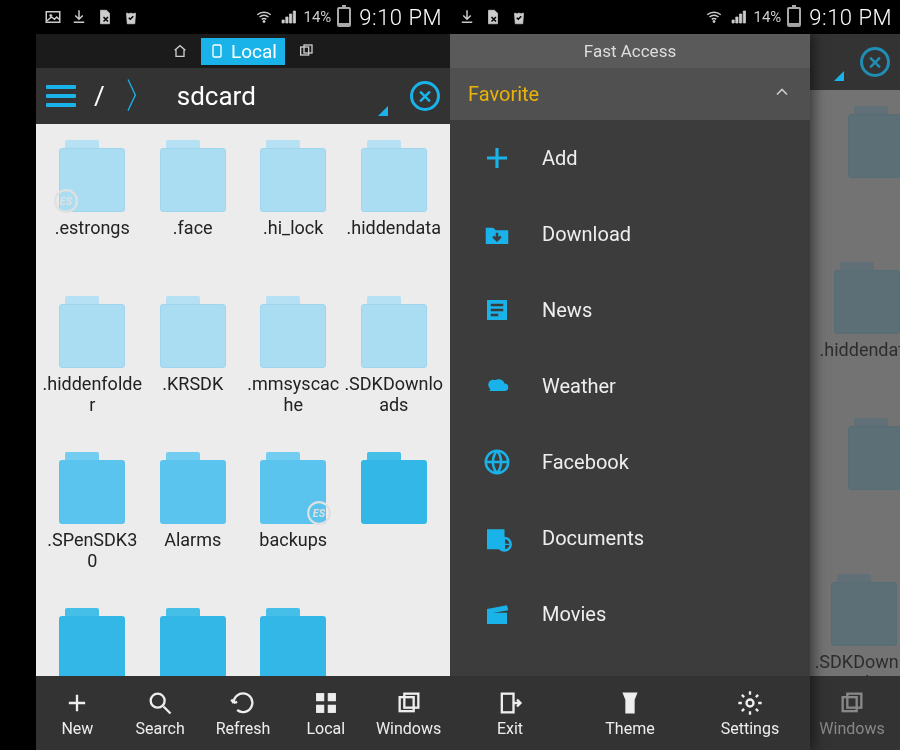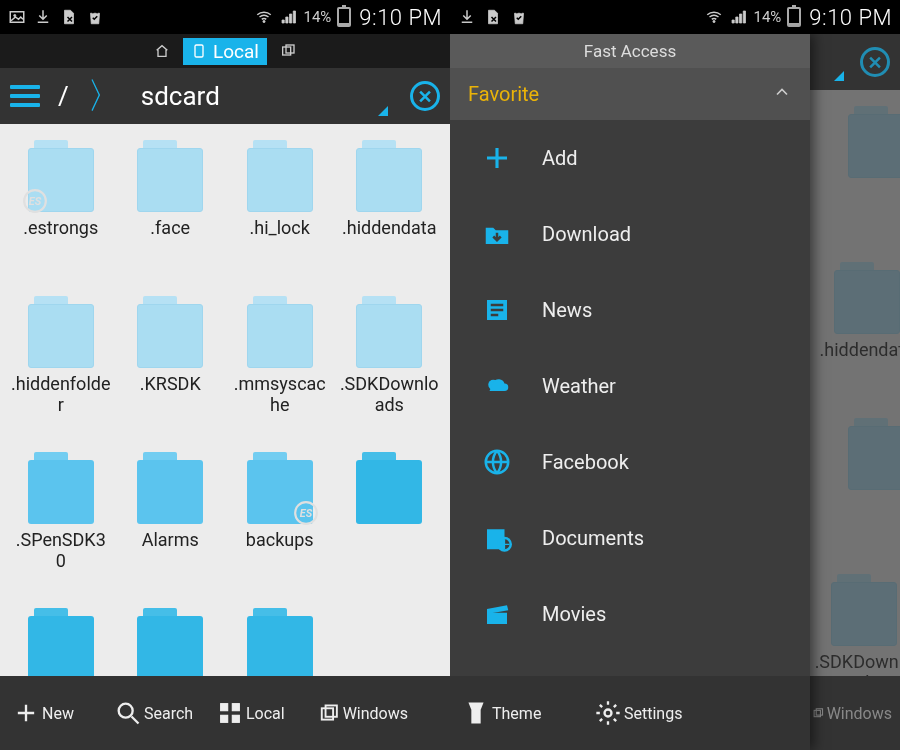--- a/index.html
+++ b/index.html
@@ -1,18 +1,18 @@
 <!DOCTYPE html>
 <html><head>
 <meta charset="utf-8">
 <style>
   * { box-sizing: border-box; margin: 0; padding: 0; }
   html, body { width: 900px; height: 750px; font-family: -apple-system, "Segoe UI", Roboto, Arial, sans-serif; overflow: hidden; background:#000; }
   .app { display:flex; width:900px; height:750px; }
-  .pane { width:450px; height:750px; position:relative; display:flex; flex-direction:column; overflow:hidden; }
+  .pane { width:450px; height:750px; position:relative; display:flex; flex-direction:column; overflow:hidden;padding-left:36px; }
 
   
   .statusbar { height:34px; background:#000; color:#ccc; display:flex; align-items:center; padding:0 8px; font-size:16px; }
   .statusbar .sb-left { display:flex; gap:8px; align-items:center; }
   .statusbar .sb-right { margin-left:auto; display:flex; gap:6px; align-items:center; }
   .sb-ic { width:18px; height:18px; display:inline-flex; align-items:center; justify-content:center; }
   .sb-ic svg { width:18px; height:18px; fill:#ccc; stroke:#ccc; }
   .battery { width:14px; height:20px; border:2px solid #aaa; border-radius:2px; position:relative; }
   .battery::before { content:""; position:absolute; top:-4px; left:3px; width:4px; height:2px; background:#aaa; }
   .battery .lvl { position:absolute; bottom:0; left:0; right:0; height:14%; background:#aaa; }
@@ -52,21 +52,21 @@
   .cell-label { margin-top:6px; font-size:18px; color:#222; line-height:1.15; max-width:100px; word-break:break-word; }
   .badge { position:absolute; width:26px; height:26px; display:flex; align-items:center; justify-content:center; }
   .badge svg { width:26px; height:26px; }
   .badge.bl { bottom:-2px; left:-6px; }
   .badge.br { bottom:-2px; right:-6px; }
   .badge.ctr{ top:22px; left:31px; }
 
   
   .bottombar { height:74px; background:#333; display:flex; }
   .bottombar.five > * { width:20%; }
-  .bb-item { display:flex; flex-direction:row; align-items:center; gap:2px; color:#eee; font-size:16px;margin-left:12px; }
+  .bb-item { display:flex; flex-direction:column; align-items:center; justify-content:center; gap:2px; color:#eee; font-size:16px; }
   .bb-item svg { width:28px; height:28px; stroke:#eee; fill:none; }
   .bb-item.dim { color:#888; }
   .bb-item.dim svg { stroke:#888; fill:none; }
   .drawer { position:absolute; top:34px; left:0; width:360px; bottom:0; background:#3c3c3c; display:flex; flex-direction:column; color:#eee; box-shadow:4px 0 12px rgba(0,0,0,0.5); z-index:3;}
   .drawer-header { height:34px; background:#5a5a5a; display:flex; align-items:center; justify-content:center; font-size:17px; color:#ddd; }
   .fav-row { height:52px; background:#505050; display:flex; align-items:center; padding:0 18px; font-size:20px; color:#eab308; }
   .fav-row .chev { margin-left:auto; }
   .fa-list { flex:1; overflow:hidden; }
   .fa-item { height:76px; display:flex; align-items:center; gap:28px; padding:0 30px; font-size:20px; color:#eee; }
   .fa-item .icon { width:34px; height:34px; display:flex; align-items:center; justify-content:center; }
@@ -305,20 +305,26 @@
         </div>
         <div class="bb-item">
           <svg viewBox="0 0 24 24">
             <circle cx="10" cy="10" r="6" stroke-width="2"></circle>
             <path d="M15 15 L21 21" stroke-width="2"></path>
           </svg>
           <span>Search</span>
         </div>
         <div class="bb-item">
           <svg viewBox="0 0 24 24">
+            <path d="M4 12 a8 8 0 1 1 3 6 M4 12 l-2 -3 M4 12 l3 -1" stroke-width="2" fill="none"></path>
+          </svg>
+          <span>Refresh</span>
+        </div>
+        <div class="bb-item">
+          <svg viewBox="0 0 24 24">
             <rect x="4" y="4" width="6" height="6" fill="#eee"></rect>
             <rect x="14" y="4" width="6" height="6" fill="#eee"></rect>
             <rect x="4" y="14" width="6" height="6" fill="#eee"></rect>
             <rect x="14" y="14" width="6" height="6" fill="#eee"></rect>
           </svg>
           <span>Local</span>
         </div>
         <div class="bb-item">
           <svg viewBox="0 0 24 24">
             <rect x="4" y="7" width="12" height="12" stroke-width="2"></rect>
@@ -495,20 +501,27 @@
                 <path d="M4 8 L20 5 L21 9 L4 12 Z" fill="#19b3ea"></path>
                 <rect x="4" y="11" width="16" height="9" fill="#19b3ea"></rect>
               </svg>
             </span>
             <span>Movies</span>
           </div>
         </div>
       <div class="drawer-bottom" id="bb2">
           <div class="bb-item">
             <svg viewBox="0 0 24 24">
+              <rect x="5" y="4" width="10" height="16" stroke-width="2"></rect>
+              <path d="M15 12 H21 M18 9 L21 12 L18 15" stroke-width="2"></path>
+            </svg>
+            <span>Exit</span>
+          </div>
+          <div class="bb-item">
+            <svg viewBox="0 0 24 24">
               <path d="M7 4 H17 L15 9 H9 Z M9 9 V20 H15 V9" stroke-width="2" fill="#eee"></path>
             </svg>
             <span>Theme</span>
           </div>
           <div class="bb-item">
             <svg viewBox="0 0 24 24">
               <circle cx="12" cy="12" r="3" stroke-width="2"></circle>
               <path d="M12 2v3M12 19v3M2 12h3M19 12h3M5 5l2 2M17 17l2 2M19 5l-2 2M5 19l2-2" stroke-width="2"></path>
             </svg>
             <span>Settings</span>

